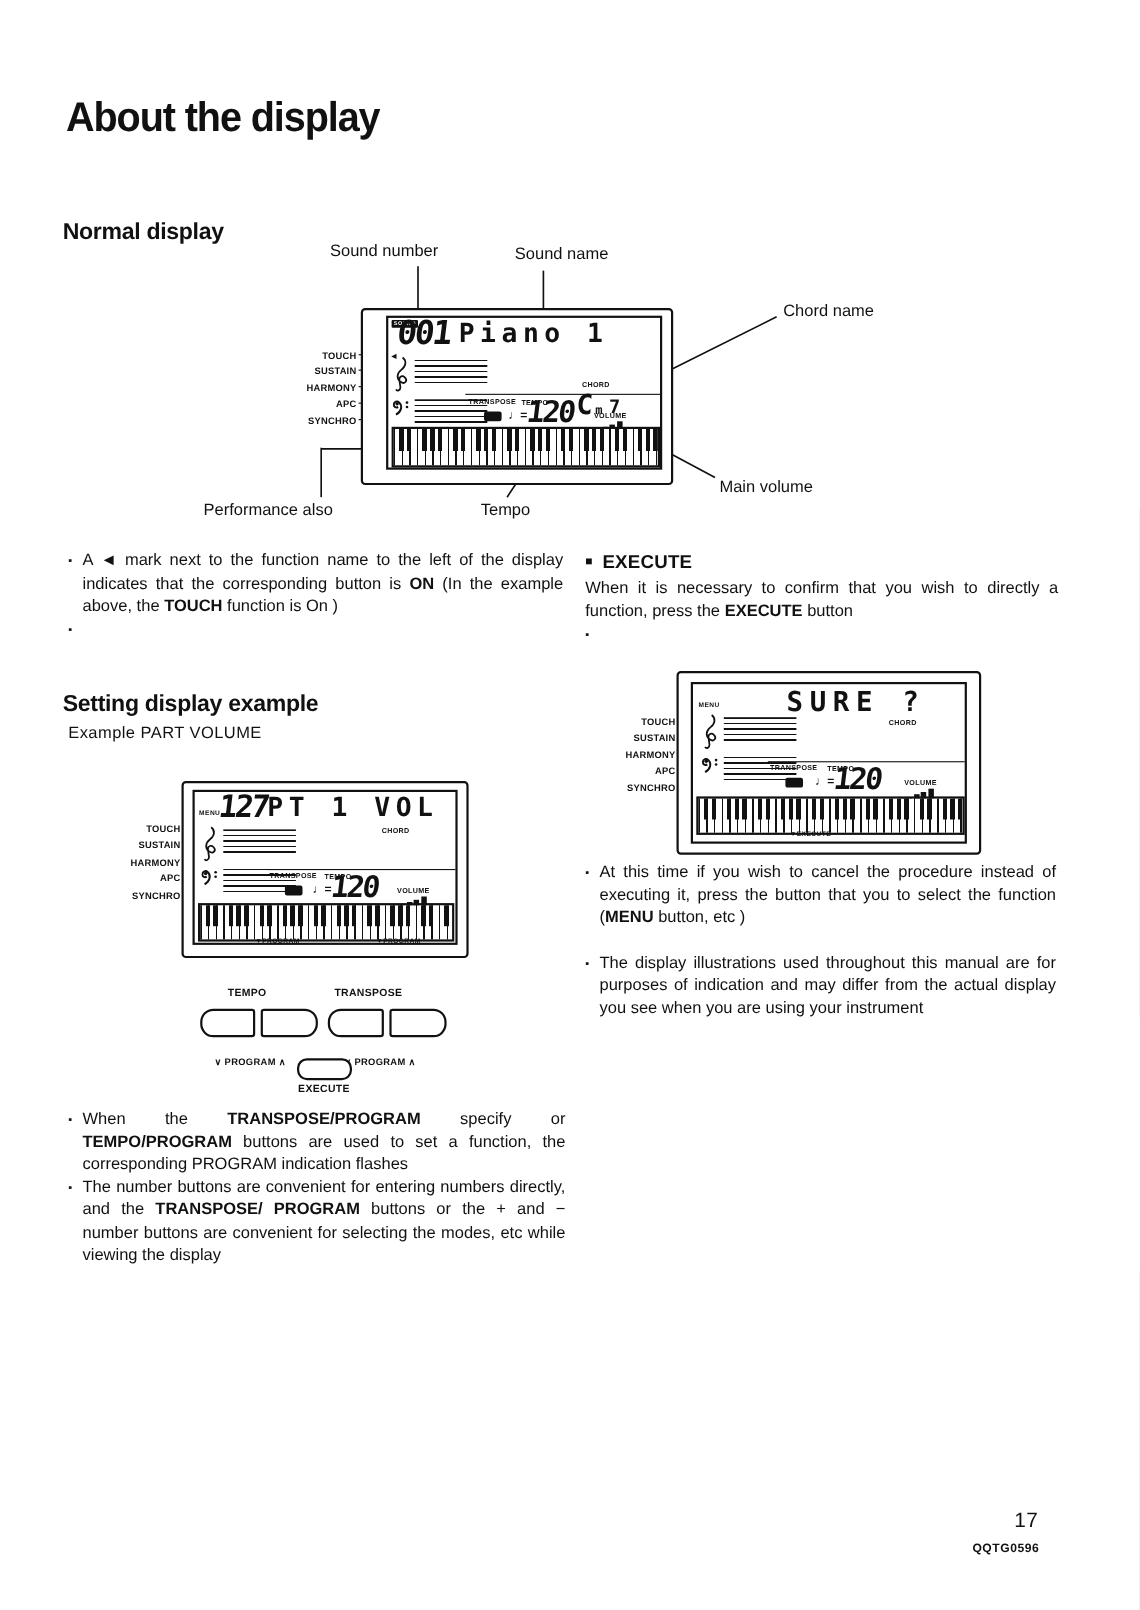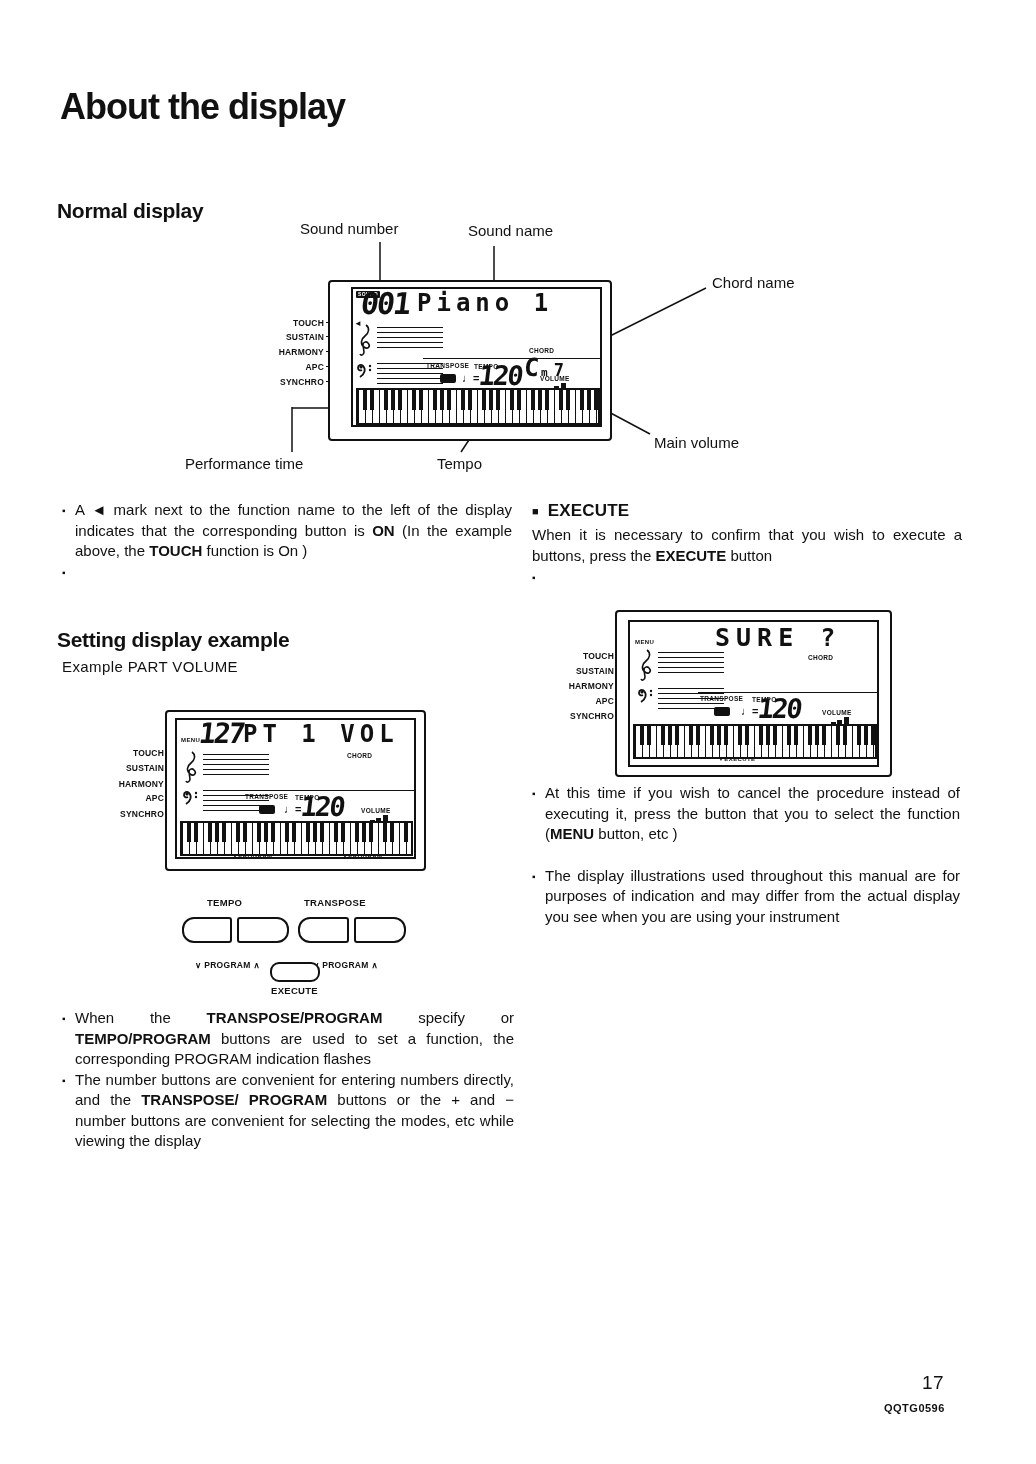--- a/index.html
+++ b/index.html
@@ -73,21 +73,21 @@
   </svg>
 
   <div class="abs title" style="left:60px;top:84px">About the display</div>
 
   <div class="abs h2" style="left:57px;top:199px">Normal display</div>
 
   <div class="abs callout" style="left:300px;top:220px">Sound number</div>
   <div class="abs callout" style="left:468px;top:222px">Sound name</div>
   <div class="abs callout" style="left:712px;top:274px">Chord name</div>
   <div class="abs callout" style="left:654px;top:434px">Main volume</div>
-  <div class="abs callout" style="left:185px;top:455px">Performance time</div>
+  <div class="abs callout" style="left:185px;top:455px">Performance also</div>
   <div class="abs callout" style="left:437px;top:455px">Tempo</div>
 
   <div class="abs" style="left:270px;top:276px;width:345px;height:170px">
     <div class="ind" style="left:0;top:42px"><span>TOUCH</span><i class="tick"></i></div>
     <div class="ind" style="left:0;top:56px"><span>SUSTAIN</span><i class="tick"></i></div>
     <div class="ind" style="left:0;top:71px"><span>HARMONY</span><i class="tick"></i></div>
     <div class="ind" style="left:0;top:86px"><span>APC</span><i class="tick"></i></div>
     <div class="ind" style="left:0;top:101px"><span>SYNCHRO</span><i class="tick"></i></div>
     <div class="frame" style="left:58px;top:4px;width:280px;height:157px"></div>
     <div class="screen" style="left:81px;top:11px;width:247px;height:136px">
@@ -136,21 +136,21 @@
   <div class="abs body" style="left:62px;top:500px;width:450px">
     <div class="li"><span class="marker">▪</span><span><span>A ◄   mark next to the function name to the left of the display indicates that the corresponding button is </span><b>ON</b><span> (In the example above, the </span><b>TOUCH</b><span> function is On )</span></span></div>
     <div class="li"><span class="marker">▪</span></div>
   </div>
 
   <div class="abs" style="left:532px;top:501px;width:430px">
     <div class="h3row">
       <span class="sq">■</span>
       <span class="h3">EXECUTE</span>
     </div>
-    <div class="body" style="margin-top:4px"><span>When it is necessary to confirm that you wish to execute a buttons, press the </span><b>EXECUTE</b><span> button</span></div>
+    <div class="body" style="margin-top:4px"><span>When it is necessary to confirm that you wish to directly a function, press the </span><b>EXECUTE</b><span> button</span></div>
     <div class="li body" style="margin-top:1px"><span class="marker">▪</span></div>
   </div>
 
   <div class="abs" style="left:560px;top:606px;width:340px;height:175px">
     <div class="ind" style="left:0;top:45px"><span>TOUCH</span><i class="tick"></i></div>
     <div class="ind" style="left:0;top:60px"><span>SUSTAIN</span><i class="tick"></i></div>
     <div class="ind" style="left:0;top:75px"><span>HARMONY</span><i class="tick"></i></div>
     <div class="ind" style="left:0;top:90px"><span>APC</span><i class="tick"></i></div>
     <div class="ind" style="left:0;top:105px"><span>SYNCHRO</span><i class="tick"></i></div>
     <div class="frame" style="left:55px;top:4px;width:273px;height:163px"></div>

